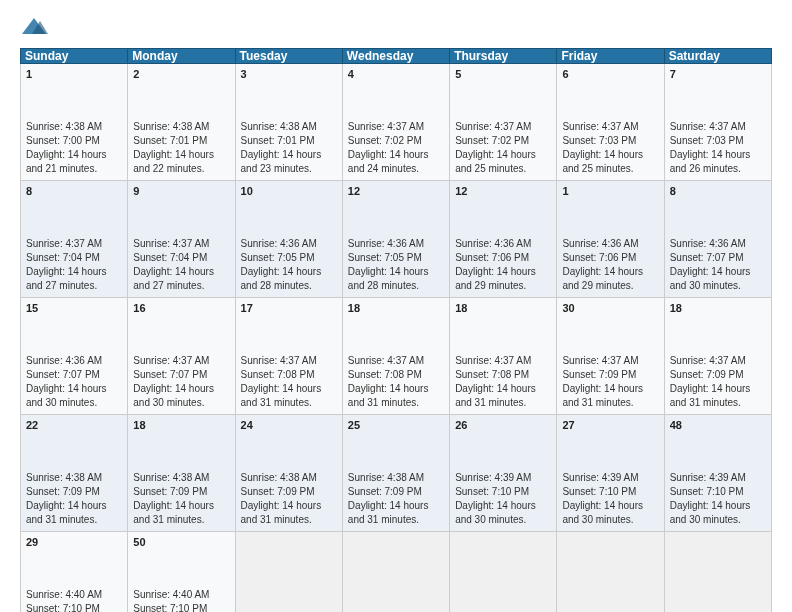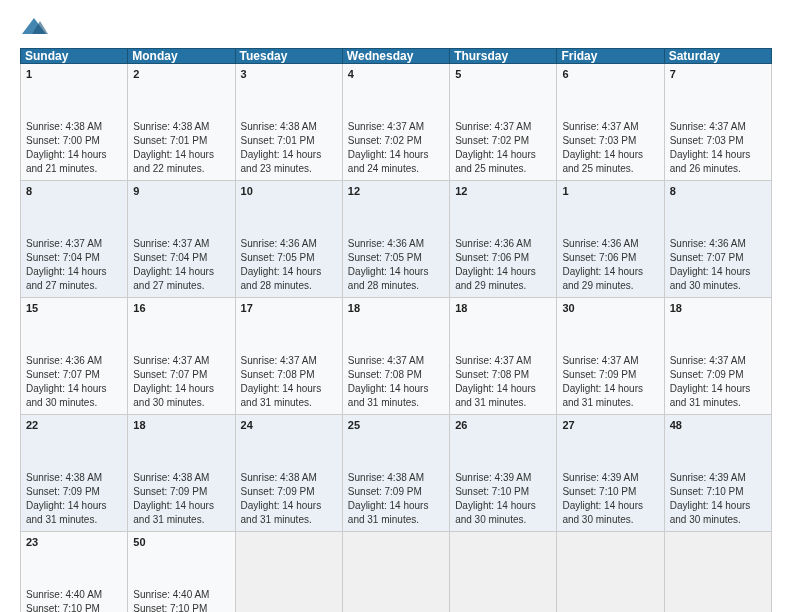--- a/index.html
+++ b/index.html
@@ -333,21 +333,21 @@
           <td>
             <span class="day-number">48</span>
             <div class="day-info" style="white-space: pre-line;">Sunrise: 4:39 AM
 Sunset: 7:10 PM
 Daylight: 14 hours
 and 30 minutes.</div>
           </td>
         </tr>
         <tr>
           <td>
-            <span class="day-number">23</span>
+            <span class="day-number">29</span>
             <div class="day-info" style="white-space: pre-line;">Sunrise: 4:40 AM
 Sunset: 7:10 PM
 Daylight: 14 hours
 and 29 minutes.</div>
           </td>
           <td>
             <span class="day-number">50</span>
             <div class="day-info" style="white-space: pre-line;">Sunrise: 4:40 AM
 Sunset: 7:10 PM
 Daylight: 14 hours

